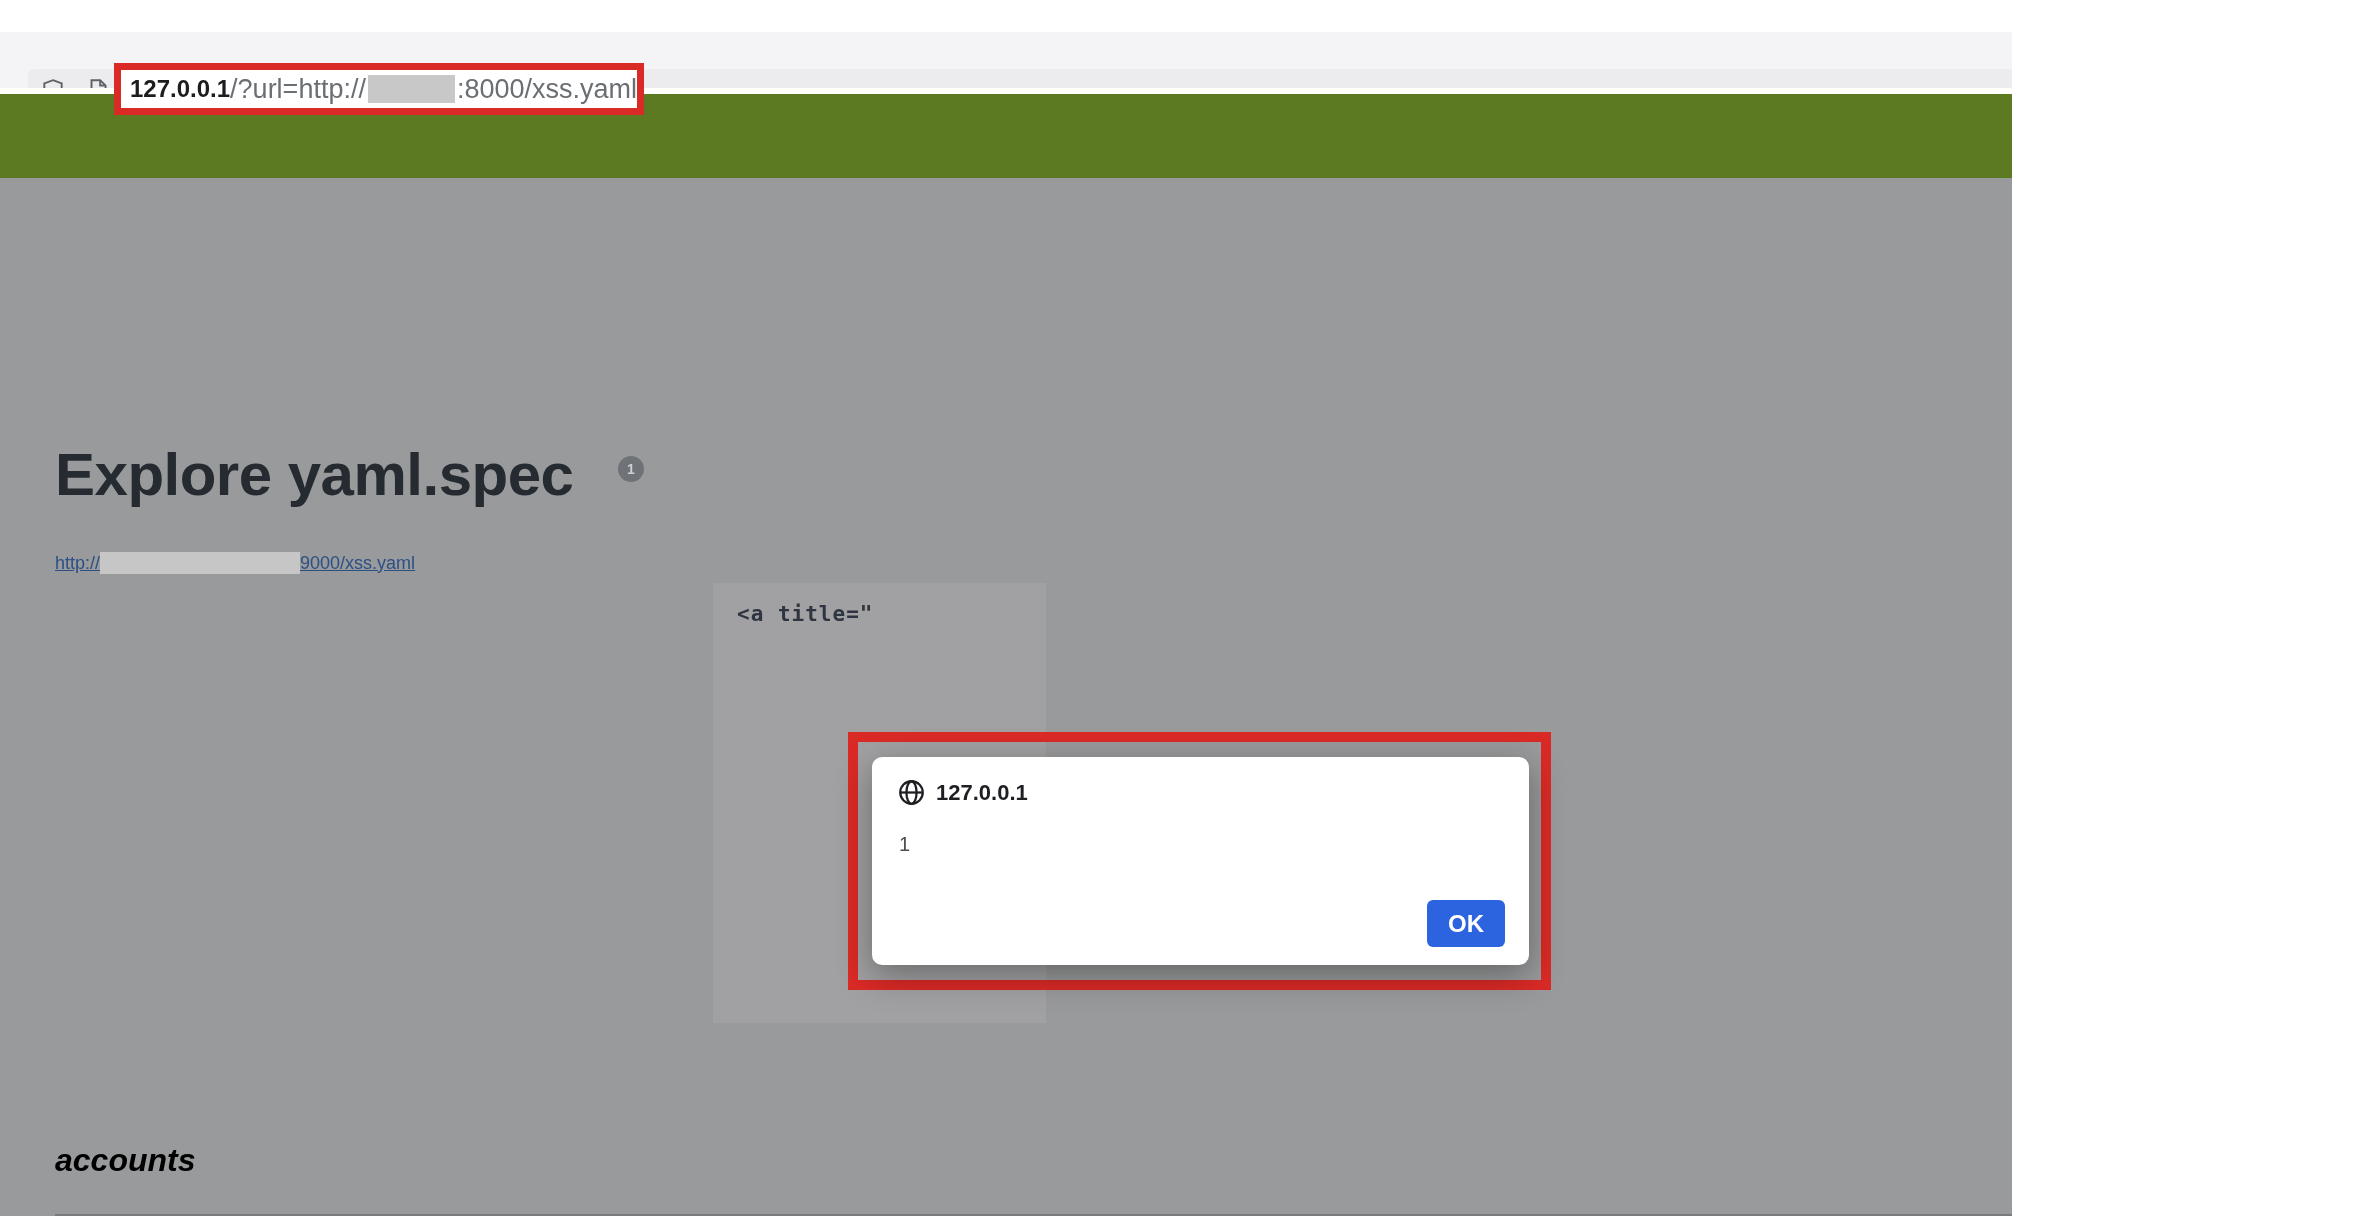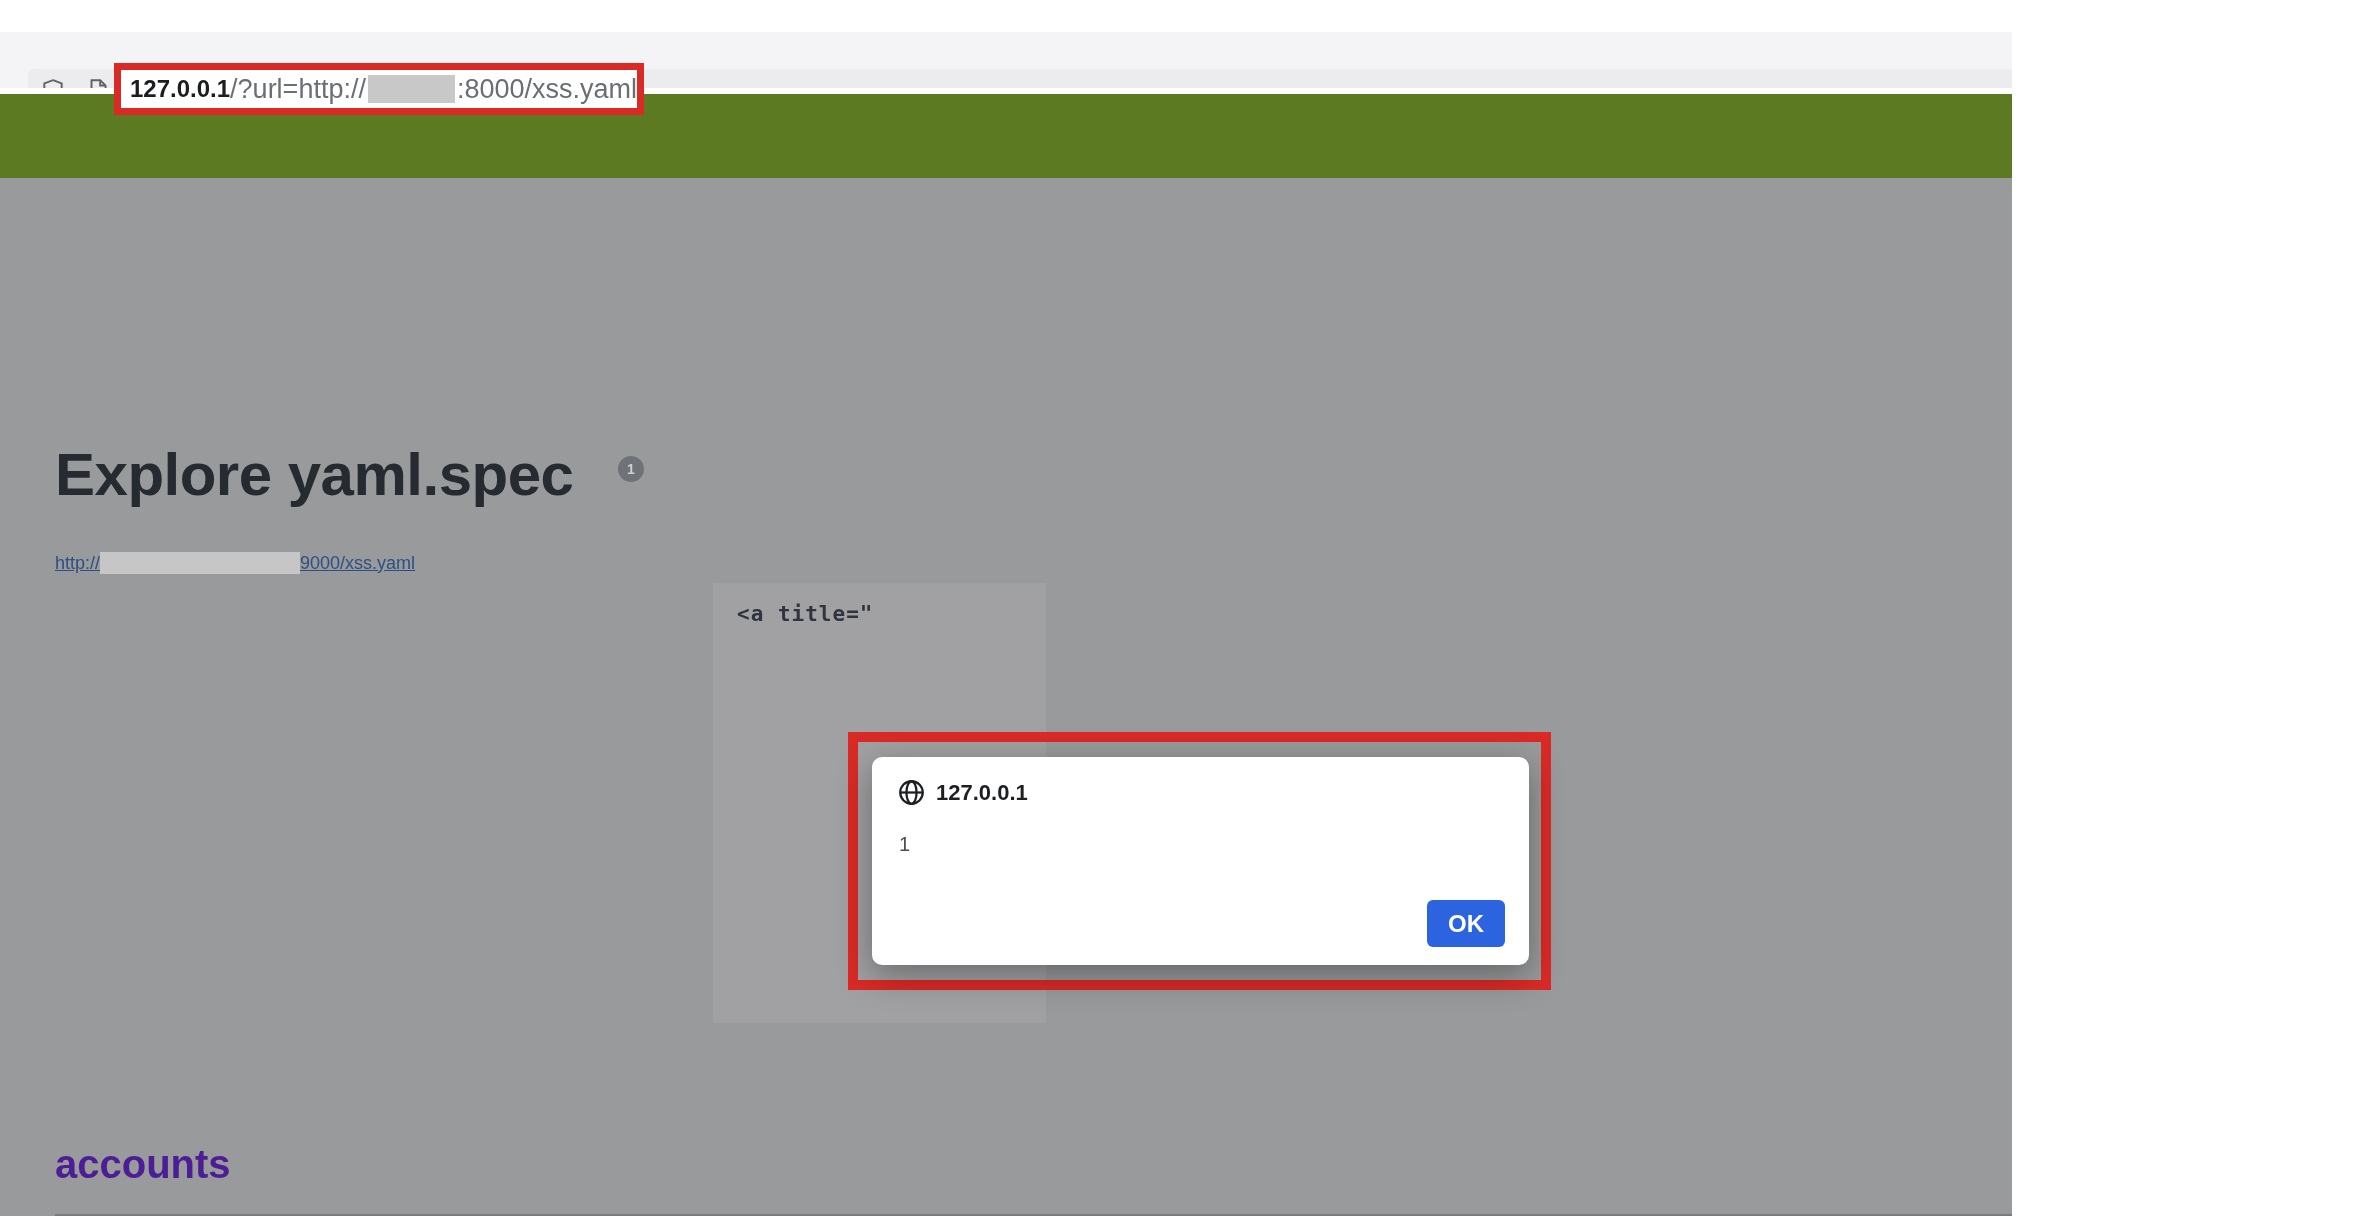--- a/index.html
+++ b/index.html
@@ -74,21 +74,21 @@
   .broken-img {
     left:1047px; top:602px; width:46px; height:47px;
     border:2px solid #6b6c6e; border-left:5px solid #3d3e40; background:#9c9c9e;
     display:flex; align-items:center; justify-content:center;
   }
   .broken-img svg { width:28px; height:32px; }
   .xss-close { left:1099px; top:610px; font-family:"DejaVu Sans Mono", monospace; font-size:25px; font-weight:700; }
   .xss-close .q { color:#6b3a3e; }
   .xss-close .g { color:#3c4d6d; }
 
-  .accounts-title { left:55px; top:964px; font-size:40px; font-weight:800; color:#4c1d95; }
+  .accounts-title { left:55px; top:964px; font-size:32px; font-weight:800; color:#000000;font-style:italic; }
   .accounts-chevron { left:2278px; top:970px; width:34px; height:28px; cursor:pointer; }
   .accounts-chevron svg { width:100%; height:100%; }
   .divider { left:55px; top:1036px; width:2291px; height:2px; background:#7a7b7d; }
 
   
   .dialog-redbox { left:848px; top:732px; width:703px; height:258px; border:10px solid #da2a26; z-index:9; }
   .alert-dialog {
     left:872px; top:757px; width:657px; height:208px; background:#ffffff;
     border-radius:10px; box-shadow:0 10px 35px rgba(0,0,0,0.35); z-index:10;
   }

